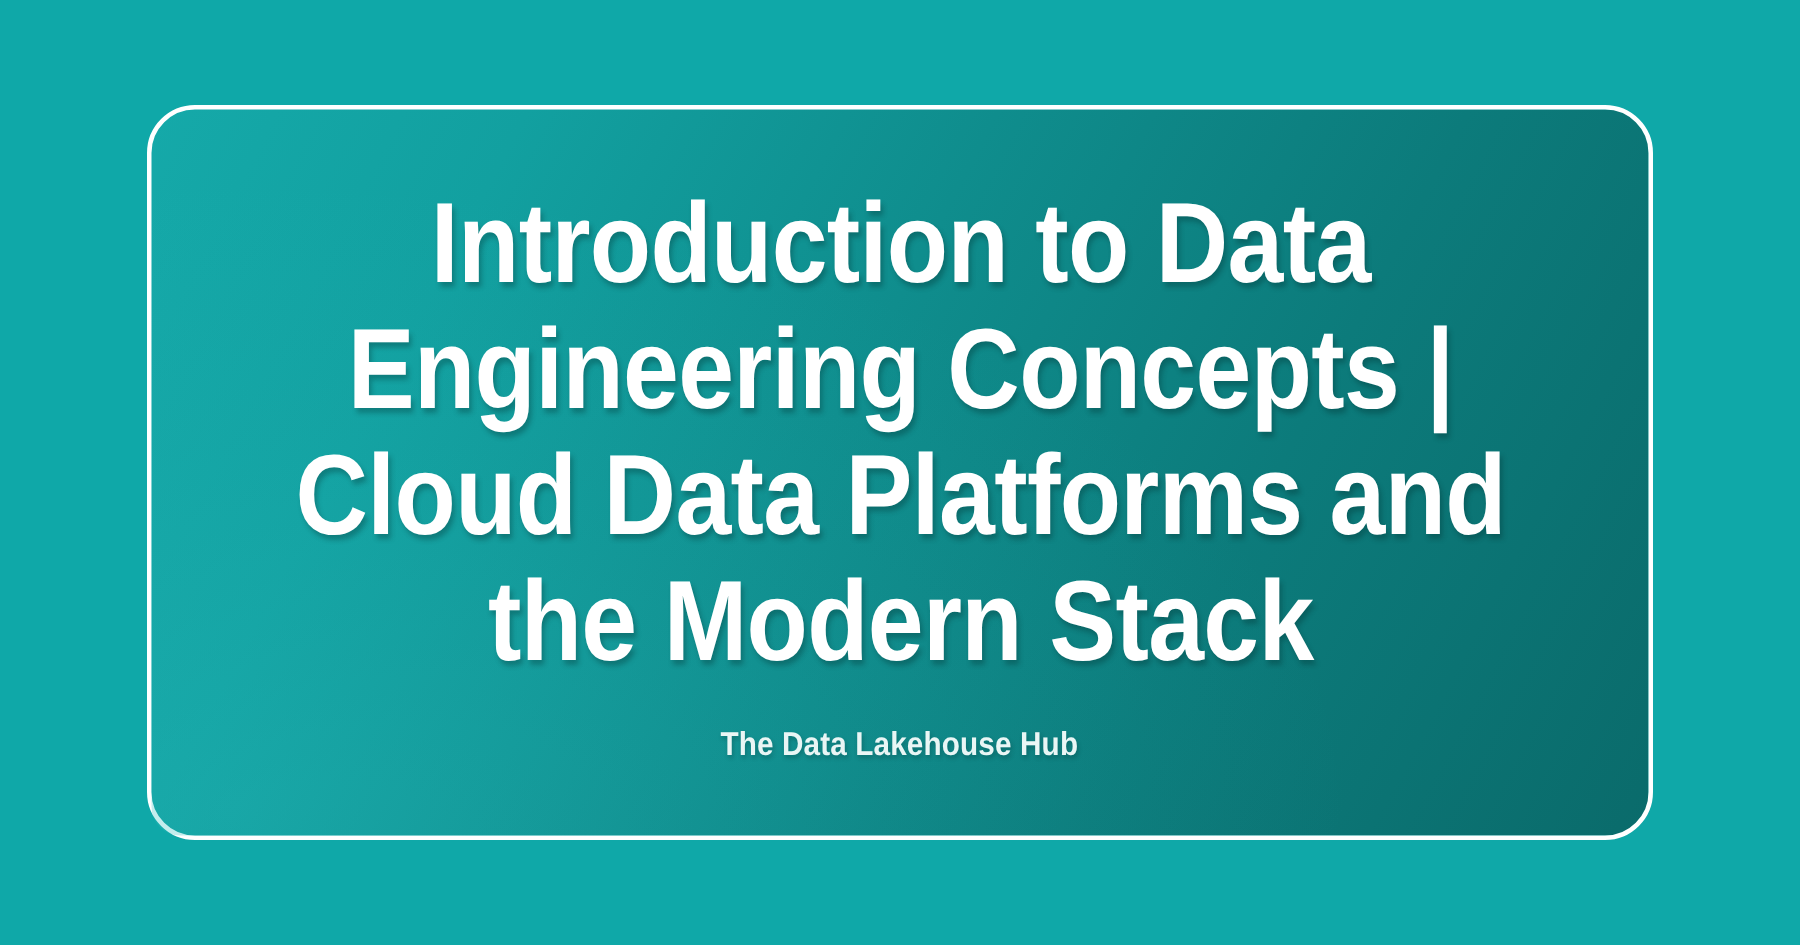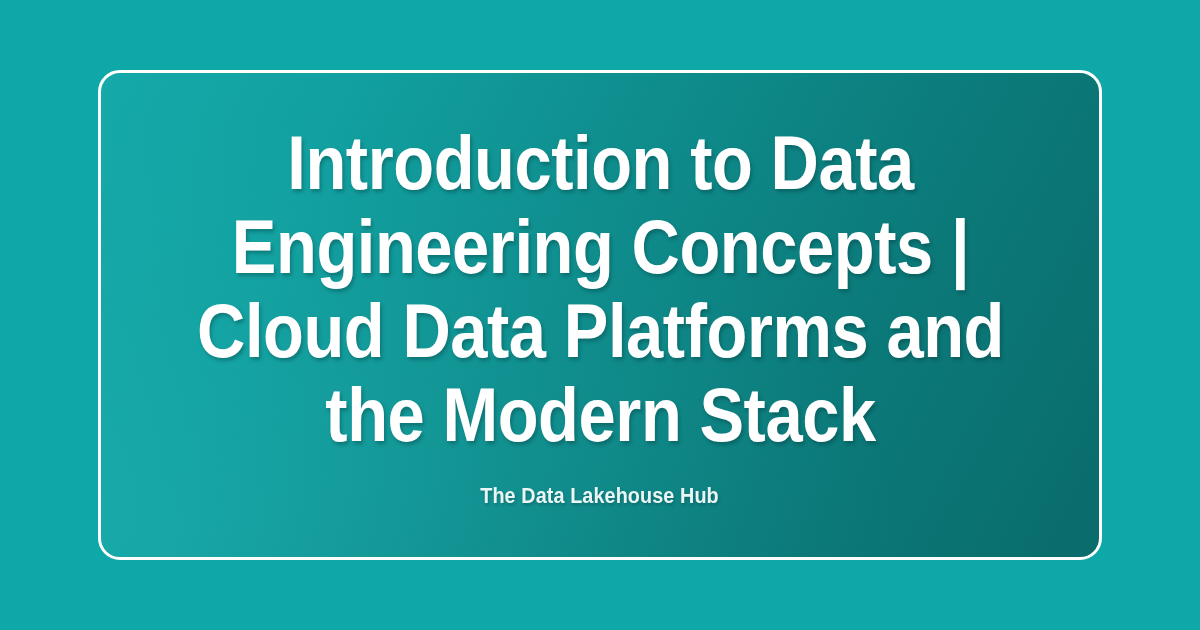--- a/index.html
+++ b/index.html
@@ -29,21 +29,21 @@
 
   
   #card {
     position: absolute;
     left: 98px;
     top: 70px;
     width: 1004px;
     height: 490px;
     box-sizing: border-box;
     border: 3px solid #ffffff;
-    border-radius: 22px;
+    border-radius: 32px;
     background: linear-gradient(118deg,
                   #15a9a9 0%,
                   #12a0a0 20%,
                   #0f8d8d 45%,
                   #0c7b7b 70%,
                   #0a6b6b 100%);
     display: flex;
     flex-direction: column;
     align-items: center;
     justify-content: center;

